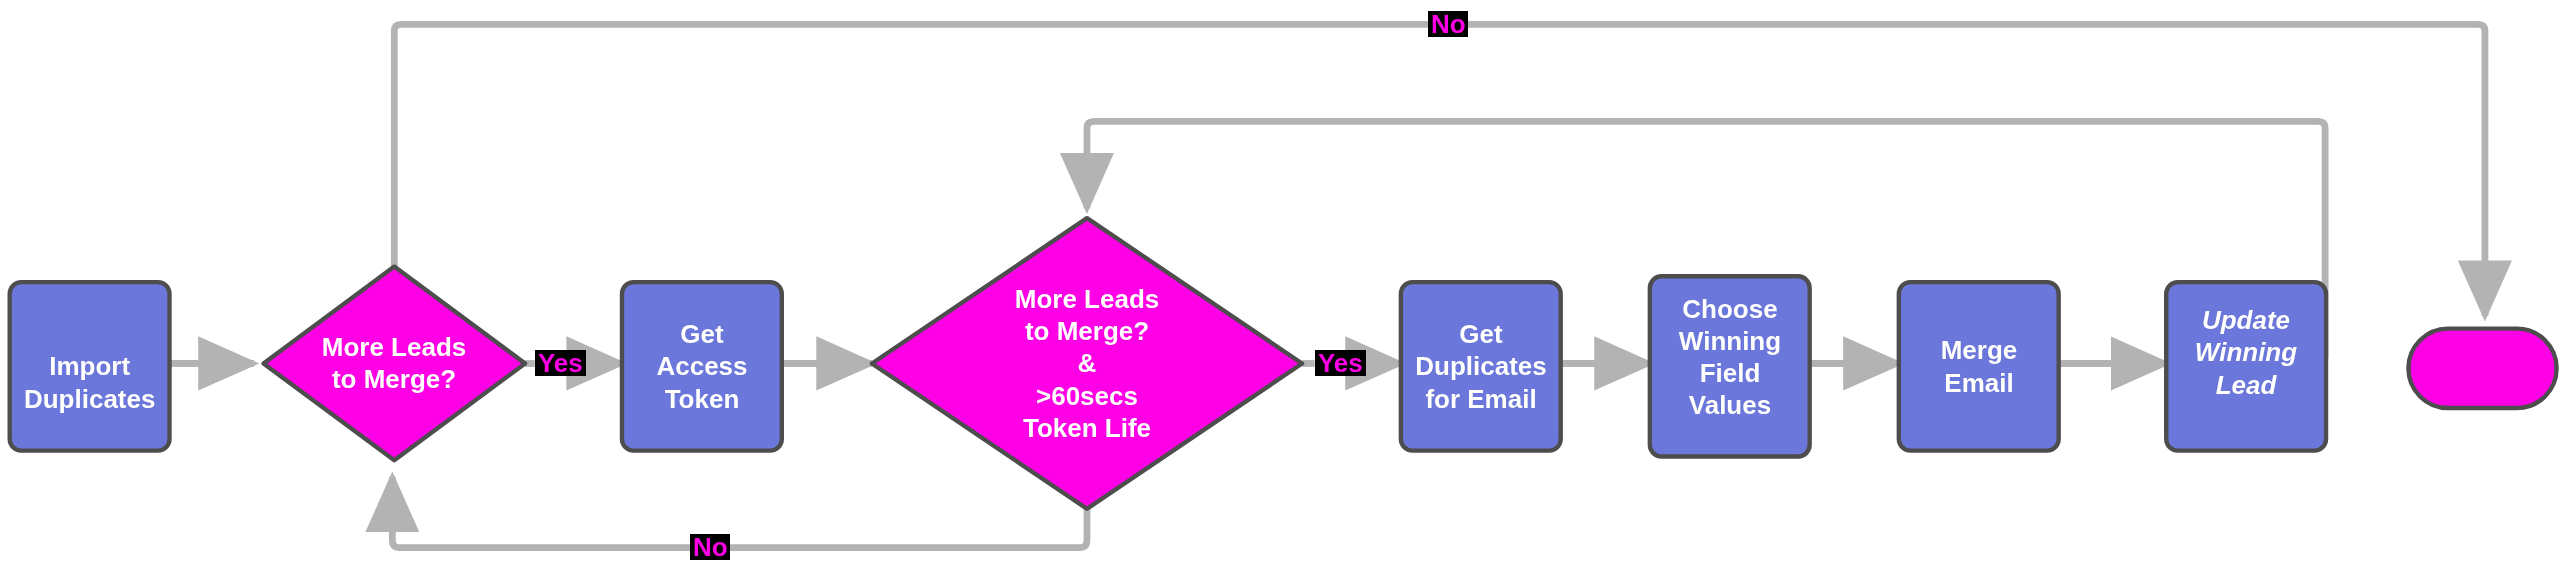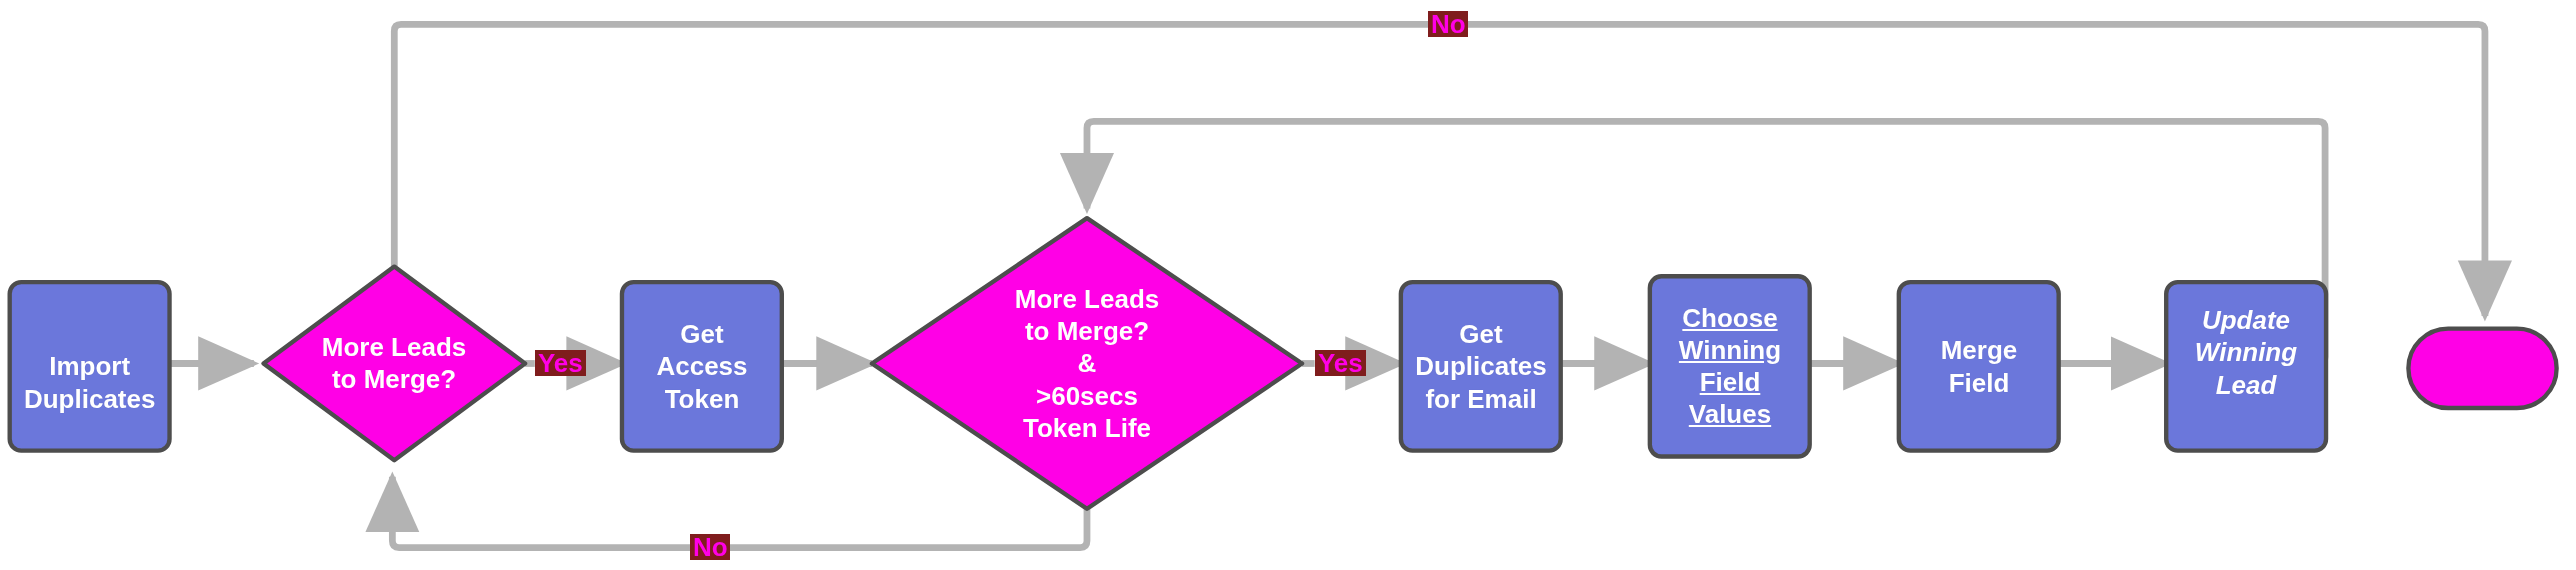--- a/index.html
+++ b/index.html
@@ -40,21 +40,21 @@
     text-shadow: 0 0 1px rgba(0,0,0,0.12);
   }
   .edge-label {
     position: absolute;
     color: #FF00E6;
     font-family: "Liberation Sans", sans-serif;
     font-weight: bold;
     font-size: 26px;
     line-height: 1;
     white-space: nowrap;
-    background: #7f1d1d;
+    background: #000000;
     padding: 0 2.9px;
   }
 </style>
 </head>
 <body>
 
 <div id="canvas">
 
   <svg id="flow" viewBox="0 0 2659 589" xmlns="http://www.w3.org/2000/svg">
     <defs>
@@ -126,27 +126,27 @@
   <div class="node-label" style="left:932px; top:218px; width:310px; height:291px;">More Leads
 to Merge?
 &amp;
 &gt;60secs
 Token Life</div>
 
   <div class="node-label" style="left:1401px; top:282px; width:160px; height:169px;">Get
 Duplicates
 for Email</div>
 
-  <div class="node-label" style="left:1650px; top:276px; width:160px; height:180px;text-decoration:underline;">Choose
+  <div class="node-label" style="left:1650px; top:267px; width:160px; height:180px;">Choose
 Winning
 Field
 Values</div>
 
   <div class="node-label" style="left:1899px; top:282px; width:160px; height:169px;">Merge
-Field</div>
+Email</div>
 
   <div class="node-label" style="left:2166px; top:268px; width:160px; height:169px;font-style:italic;">Update
 Winning
 Lead</div>
 
 
   <div class="edge-label" style="left:535px; top:350px;">Yes</div>
 
   <div class="edge-label" style="left:1315px; top:350px;">Yes</div>
 

